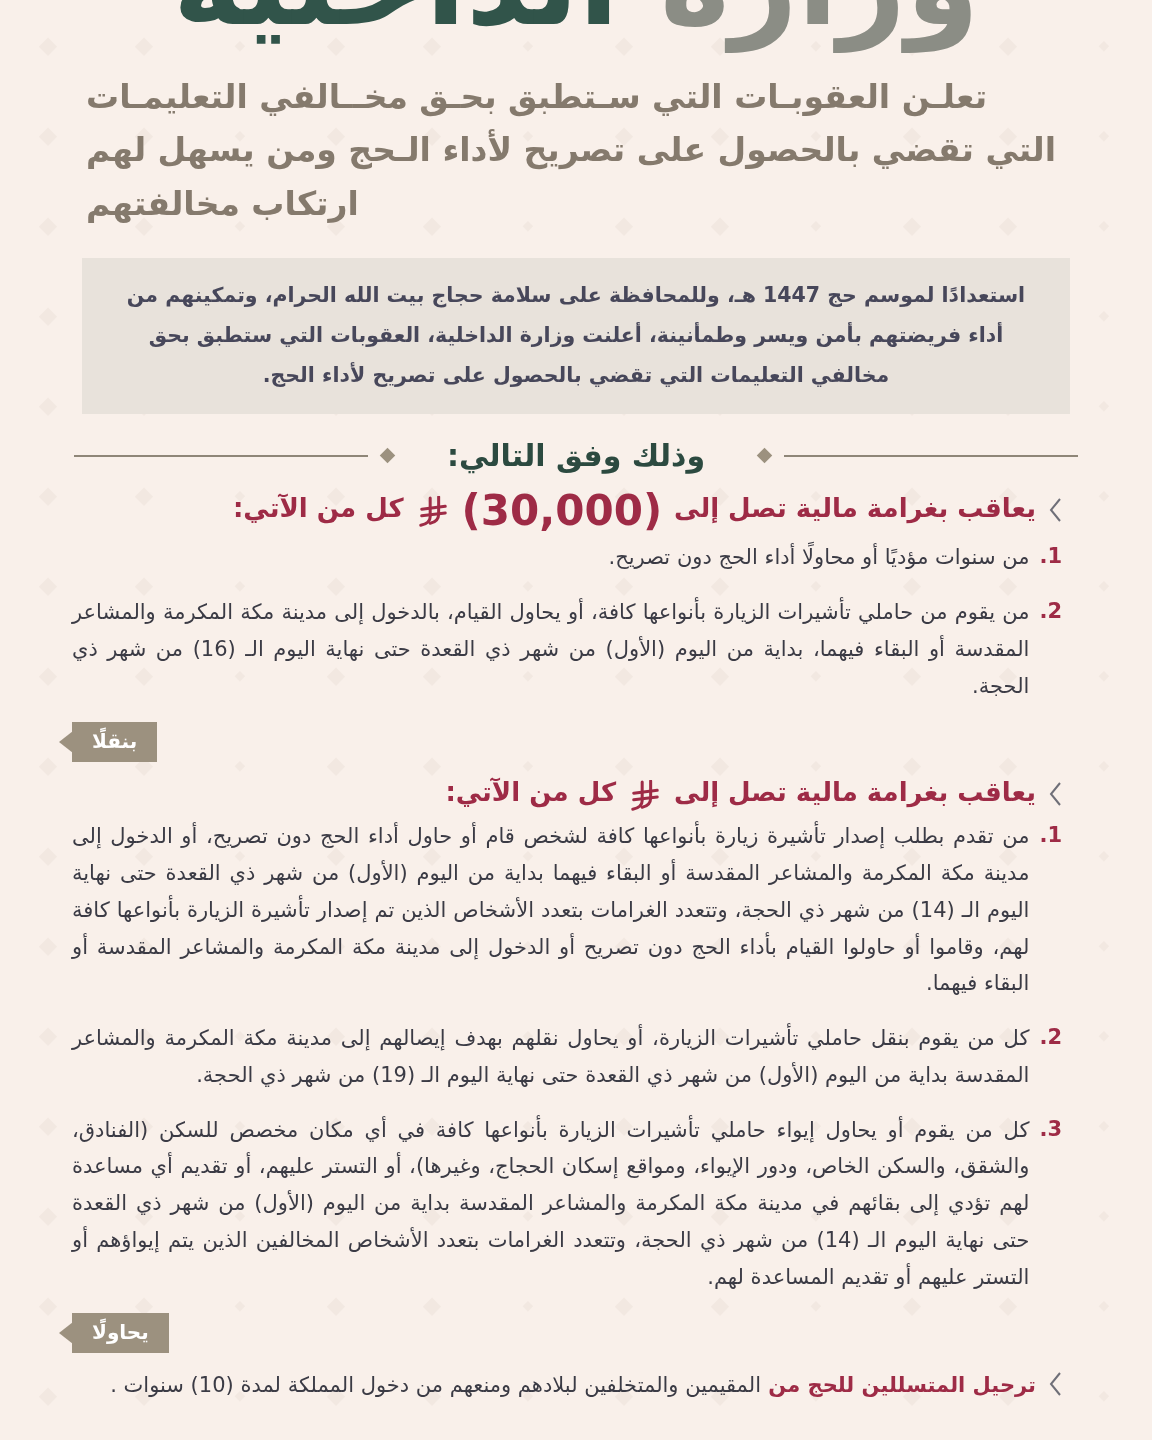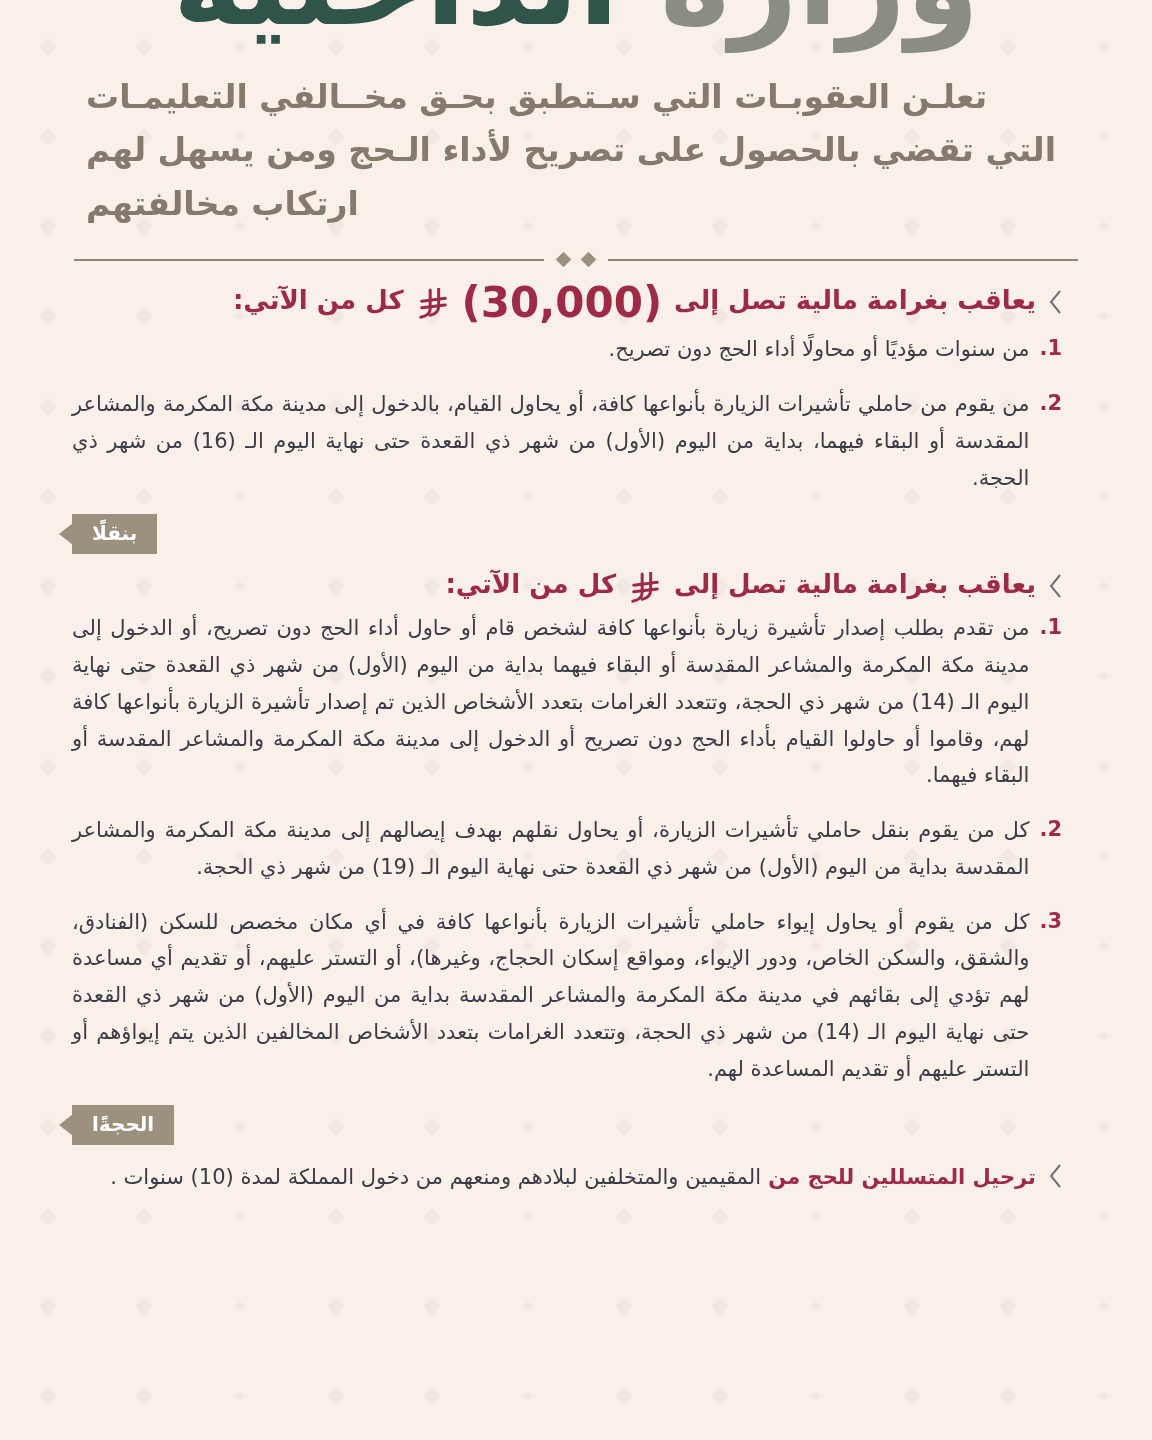--- a/index.html
+++ b/index.html
@@ -330,24 +330,26 @@
 
     <div class="logo-clip">
       <div class="logo-inner">
         <span class="logo-word-gray">وزارة</span>
         <span class="logo-word-teal">الداخلية</span>
       </div>
     </div>
 
     <div class="main-title">تعلـن العقوبـات التي سـتطبق بحـق مخــالفي التعليمـات التي تقضي بالحصول على تصريح لأداء الـحج ومن يسهل لهم ارتكاب مخالفتهم</div>
 
+    <div class="intro-box">استعدادًا لموسم حج 1447 هـ، وللمحافظة على سلامة حجاج بيت الله الحرام، وتمكينهم من أداء فريضتهم بأمن ويسر وطمأنينة، أعلنت وزارة الداخلية، العقوبات التي ستطبق بحق مخالفي التعليمات التي تقضي بالحصول على تصريح لأداء الحج.</div>
 
     <div class="divider">
       <div class="line"></div>
       <div class="diamond"></div>
+      <div class="divider-label">وذلك وفق التالي:</div>
       <div class="diamond"></div>
       <div class="line"></div>
     </div>
 
     <div class="section sec1">
       <div class="fine-heading">
         <svg class="chevron-icon" width="14" height="26" viewBox="0 0 14 26">
             <path d="M12 2 L3 13 L12 24" fill="none" stroke="#6f6f78" stroke-width="2"></path>
           </svg>
         <span>يعاقب بغرامة مالية تصل إلى</span>
@@ -404,21 +406,21 @@
         </div>
         <div class="item">
           <span class="num">3.</span>
           <span class="item-text">كل من يقوم أو يحاول إيواء حاملي تأشيرات الزيارة بأنواعها كافة في أي مكان مخصص للسكن (الفنادق، والشقق، والسكن الخاص، ودور الإيواء، ومواقع إسكان الحجاج، وغيرها)، أو التستر عليهم، أو تقديم أي مساعدة لهم تؤدي إلى بقائهم في مدينة مكة المكرمة والمشاعر المقدسة بداية من اليوم (الأول) من شهر ذي القعدة حتى نهاية اليوم الـ (14) من شهر ذي الحجة، وتتعدد الغرامات بتعدد الأشخاص المخالفين الذين يتم إيواؤهم أو التستر عليهم أو تقديم المساعدة لهم.</span>
         </div>
       </div>
     </div>
 
     <div class="section">
       <div class="badge-row">
-        <span class="badge">الحجةًا</span>
+        <span class="badge">يحاولًا</span>
       </div>
       <div class="lead-item">
         <svg class="chevron-icon" width="14" height="26" viewBox="0 0 14 26">
             <path d="M12 2 L3 13 L12 24" fill="none" stroke="#6f6f78" stroke-width="2"></path>
           </svg>
         <span class="lead-text-wrap">
           <span class="lead-red">ترحيل المتسللين للحج من </span>
           <span>المقيمين والمتخلفين لبلادهم ومنعهم من دخول المملكة لمدة (10) سنوات .</span>
         </span>
       </div>

